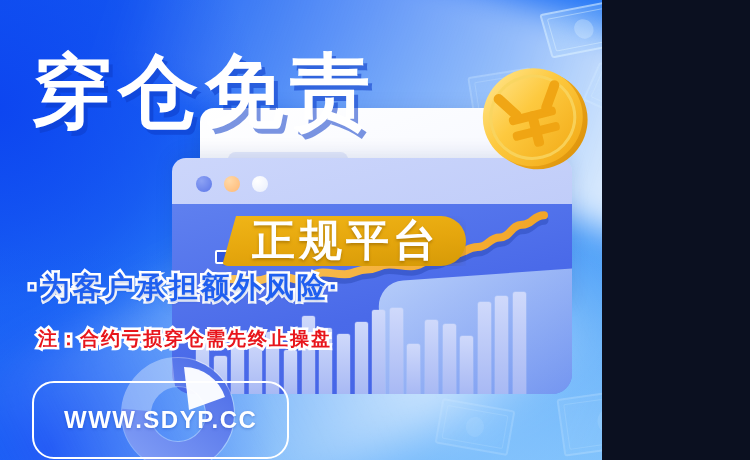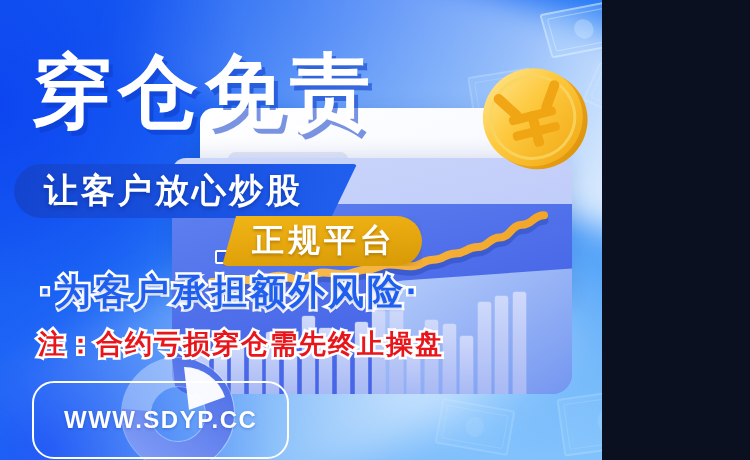--- a/index.html
+++ b/index.html
@@ -213,46 +213,45 @@
     height: 50px;
     padding: 0 26px 0 30px;
     display: flex;
     align-items: center;
     background: linear-gradient(175deg, #f0b517 0%, #e5a60d 55%, #d69a07 100%);
     border-radius: 6px 26px 26px 6px;
     clip-path: polygon(14px 0, 100% 0, 100% 100%, 0 100%);
     box-shadow: 0 4px 10px rgba(90,60,0,0.22);
   }
   .badge-text {
-    font-size: 32px;
+    font-size: 43px;
     font-weight: 700;
     color: #ffffff;
     letter-spacing: 4px;
     white-space: nowrap;
     text-shadow: 0 2px 3px rgba(140,95,0,0.55);
   }
 
   .risk-line {
     position: absolute;
     left: 28px; top: 268px;
-    font-size: 36px;
+    font-size: 29px;
     font-weight: 700;
     letter-spacing: 3px;
     color: #1f5ff0;
     white-space: nowrap;
     -webkit-text-stroke: 5px #ffffff;
     paint-order: stroke fill;
     text-shadow: 0 2px 3px rgba(10,50,160,0.25);
-    margin-left: 12px;
   }
 
   .note-line {
     position: absolute;
     left: 38px; top: 326px;
-    font-size: 27px;
+    font-size: 19px;
     font-weight: 700;
     letter-spacing: 2px;
     color: #e8151b;
     white-space: nowrap;
     -webkit-text-stroke: 5px #ffffff;
     paint-order: stroke fill;
   }
 
   .url-pill {
     position: absolute;
@@ -384,23 +383,20 @@
           <rect x="50" y="49" width="10" height="36" rx="4"></rect>
           <rect x="28" y="22" width="10" height="34" rx="5" transform="rotate(-34 33 39)"></rect>
           <rect x="72" y="22" width="10" height="34" rx="5" transform="rotate(34 77 39)"></rect>
         </g>
       </g>
     </svg>
   </div>
 
   <div class="headline">穿仓免责</div>
 
-  <div class="sub-banner">
-    <span class="sub-banner-text">让客户放心炒股</span>
-  </div>
 
   <div class="badge">
     <span class="badge-text">正规平台</span>
   </div>
 
   <div class="risk-line">·为客户承担额外风险·</div>
 
   <div class="note-line">注：合约亏损穿仓需先终止操盘</div>
 
   <div class="url-pill">

